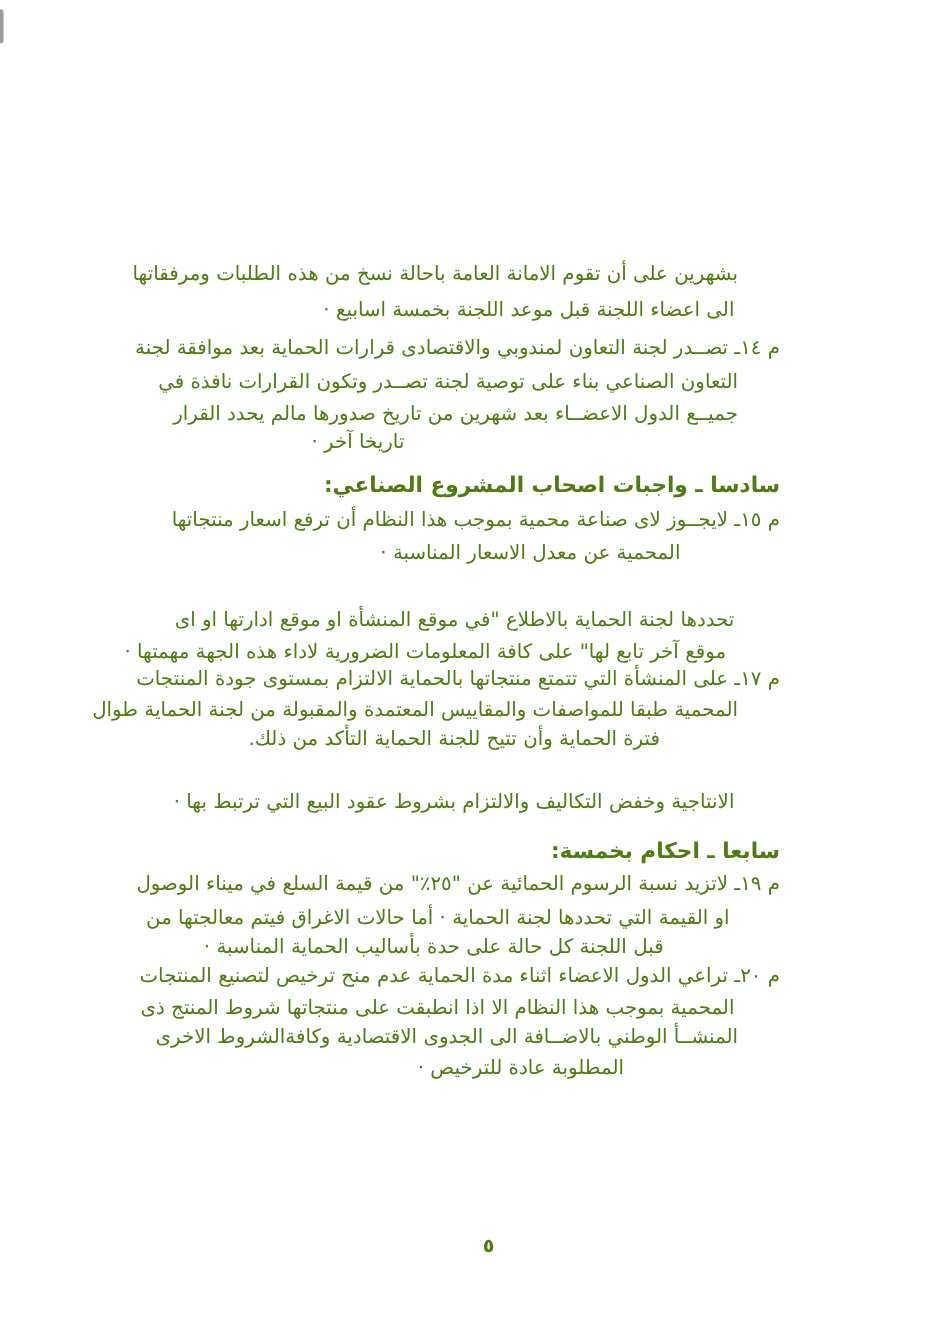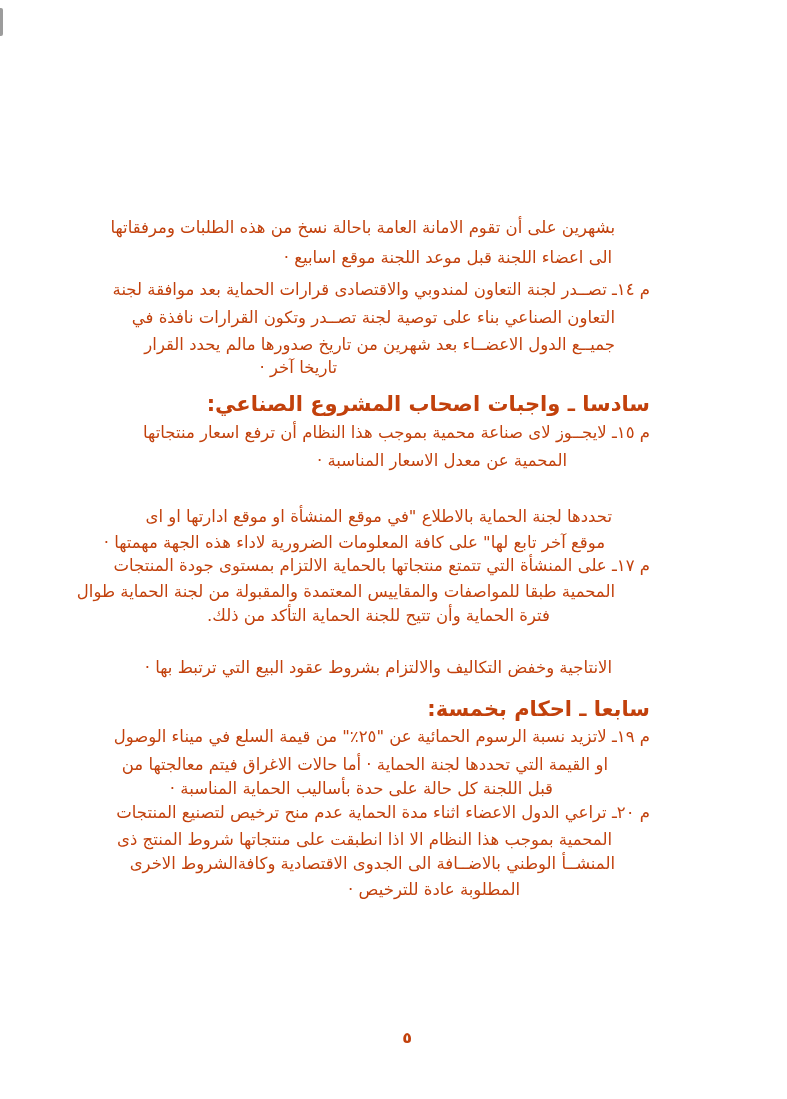--- a/index.html
+++ b/index.html
@@ -8,37 +8,37 @@
     background: #e8e8e8;
   }
   .page {
     position: relative;
     width: 787px;
     height: 1099px;
     margin: 0 auto;
     background: #ffffff;
     overflow: hidden;
     font-family: "DejaVu Sans", sans-serif;
-    color: #c2410c;
+    color: #4d7c0f;
     direction: rtl;
   }
   .ln {
     position: absolute;
     white-space: nowrap;
     font-size: 16.5px;
     line-height: 24px;
     direction: rtl;
     unicode-bidi: plaintext;
     text-align: right;
     letter-spacing: 0px;
   }
   .heading {
     position: absolute;
     white-space: nowrap;
-    font-size: 21px;
+    font-size: 18px;
     line-height: 25px;
     font-weight: bold;
     direction: rtl;
     text-align: right;
   }
   .page-number {
     position: absolute;
     font-size: 16px;
     font-weight: bold;
   }
@@ -54,21 +54,21 @@
   }
 </style>
 </head>
 <body>
 
 <div class="page">
 
   <div class="scan-artifact"></div>
 
   <div class="ln" style="top:216px; right:172px">بشهرين على أن تقوم الامانة العامة باحالة نسخ من هذه الطلبات ومرفقاتها</div>
-  <div class="ln" style="top:246px; right:175px">الى اعضاء اللجنة قبل موعد اللجنة موقع اسابيع ·</div>
+  <div class="ln" style="top:246px; right:175px">الى اعضاء اللجنة قبل موعد اللجنة بخمسة اسابيع ·</div>
 
   <div class="ln" style="top:278px; right:137px">م ١٤ـ تصــدر لجنة التعاون لمندوبي والاقتصادى قرارات الحماية بعد موافقة لجنة</div>
   <div class="ln" style="top:306px; right:172px">التعاون الصناعي بناء على توصية لجنة تصــدر وتكون القرارات نافذة في</div>
   <div class="ln" style="top:333px; right:172px">جميــع الدول الاعضــاء بعد شهرين من تاريخ صدورها مالم يحدد القرار</div>
   <div class="ln" style="top:356px; right:450px">تاريخا آخر ·</div>
 
   <div class="heading" style="top:392px; right:137px">سادسا ـ واجبات اصحاب المشروع الصناعي:</div>
 
   <div class="ln" style="top:421px; right:137px">م ١٥ـ لايجــوز لاى صناعة محمية بموجب هذا النظام أن ترفع اسعار منتجاتها</div>
   <div class="ln" style="top:449px; right:220px">المحمية عن معدل الاسعار المناسبة ·</div>

